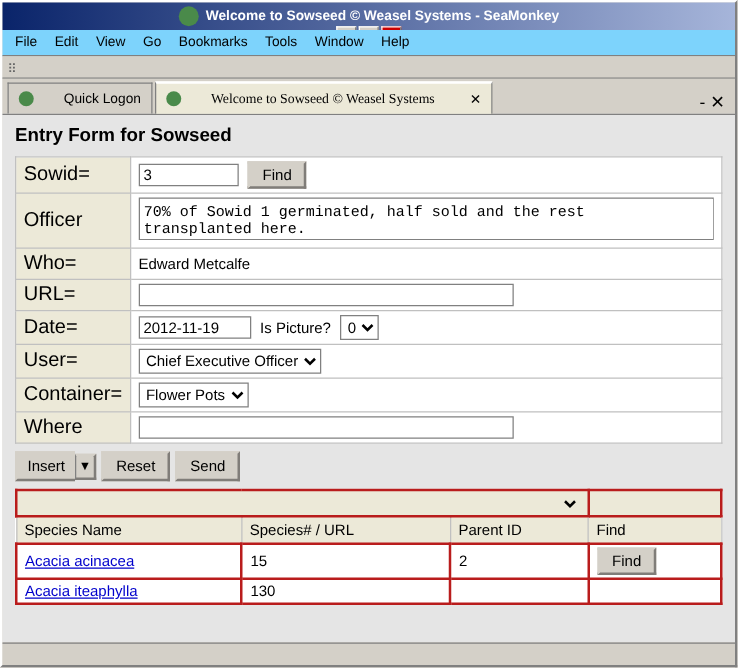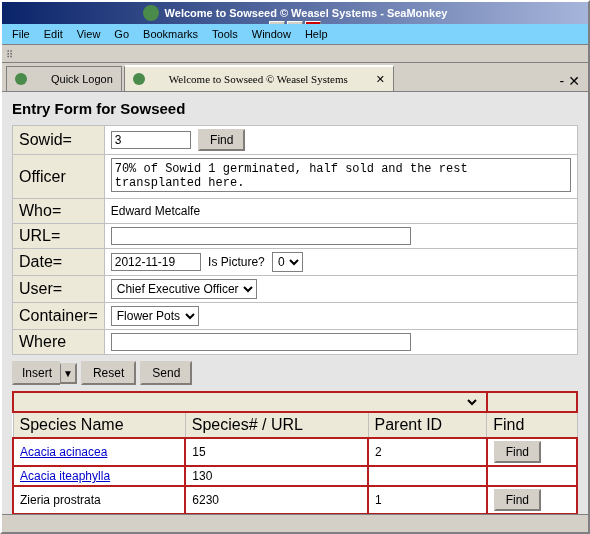--- a/index.html
+++ b/index.html
@@ -278,21 +278,21 @@
       background: white;
       border: 1px solid #808080;
       margin-bottom: 8px;
     }
 
     .data-table th {
       background: #ece9d8;
       border: 1px solid #c0c0c0;
       padding: 3px 6px;
       text-align: left;
-      font-size: 16px;
+      font-size: 12px;
       font-weight: normal;
     }
 
     .data-table td {
       border: 2px solid #b91c1c;
       padding: 2px 6px;
       font-size: 12px;
     }
 
     .data-table .link-cell a {
@@ -483,28 +483,20 @@
           </td>
         </tr>
         <tr class="table-row">
           <td class="link-cell">
             <a href="#">Acacia iteaphylla</a>
           </td>
           <td>130</td>
           <td></td>
           <td></td>
         </tr>
-        <tr class="table-row">
-          <td>Zieria prostrata</td>
-          <td>6230</td>
-          <td>1</td>
-          <td>
-            <button class="find-btn" style="margin:0;">Find</button>
-          </td>
-        </tr>
       </tbody>
     </table>
 
   </div>
 
   <div class="status-bar">
     <span></span>
   </div>
 
 </div>

